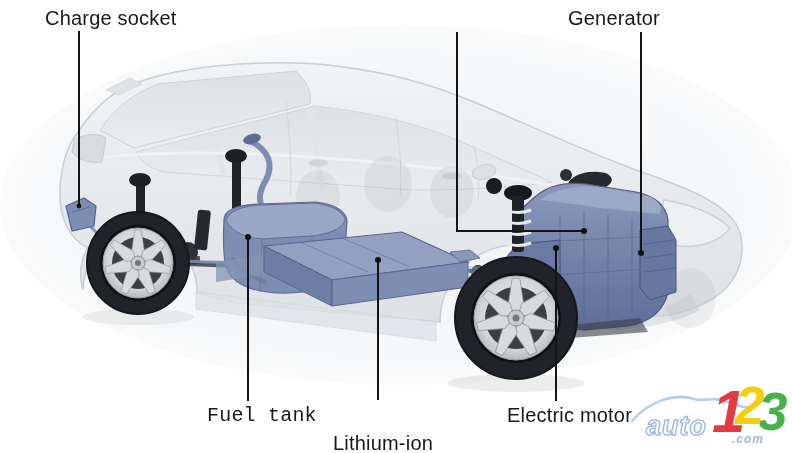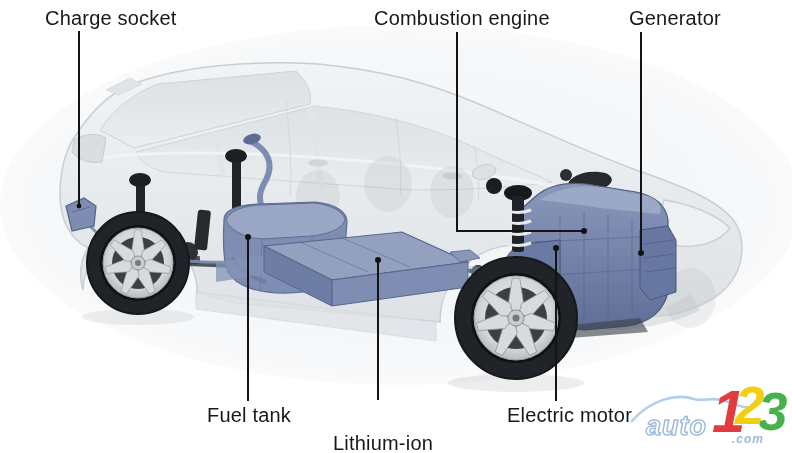--- a/index.html
+++ b/index.html
@@ -260,23 +260,22 @@
       <circle cx="79" cy="206" r="2.4"></circle>
       <circle cx="584" cy="231" r="3"></circle>
       <circle cx="641" cy="253" r="3"></circle>
       <circle cx="248" cy="237" r="3"></circle>
       <circle cx="378" cy="260" r="3"></circle>
       <circle cx="556" cy="248" r="3"></circle>
     </g>
   </svg>
 
   <div class="lbl" style="left:45px;top:8px;">Charge socket</div>
-  <div class="lbl" style="left:374px;top:8px;">Combustion engine</div>
-  <div class="lbl" style="left:629px;top:8px;">Generator</div>
-  <div class="lbl" style="left:207px;top:405px;">Fuel tank</div>
+  <div class="lbl" style="left:568px;top:8px;">Generator</div>
+  <div class="lbl" style="left:207px;top:405px;font-family:Liberation Mono, monospace;">Fuel tank</div>
   <div class="lbl wrap" style="left:333px;top:405px;margin-top:28px;">Lithium-ion battery</div>
   <div class="lbl" style="left:507px;top:405px;text-align:right;">Electric motor</div>
 
   <div class="logo">
     <svg class="swoosh" width="132" height="38" viewBox="0 0 132 38">
       <path d="M 6 33 C 24 12 50 5 68 11 C 78 14 84 9 95 12 C 108 15 117 21 124 19 L 129 14" stroke="#b3cee6" stroke-width="2.6" fill="none" stroke-linecap="round"></path>
     </svg>
     <span class="logo-word">auto</span>
     <span class="logo-d1">1</span>
     <span class="logo-d2">2</span>

